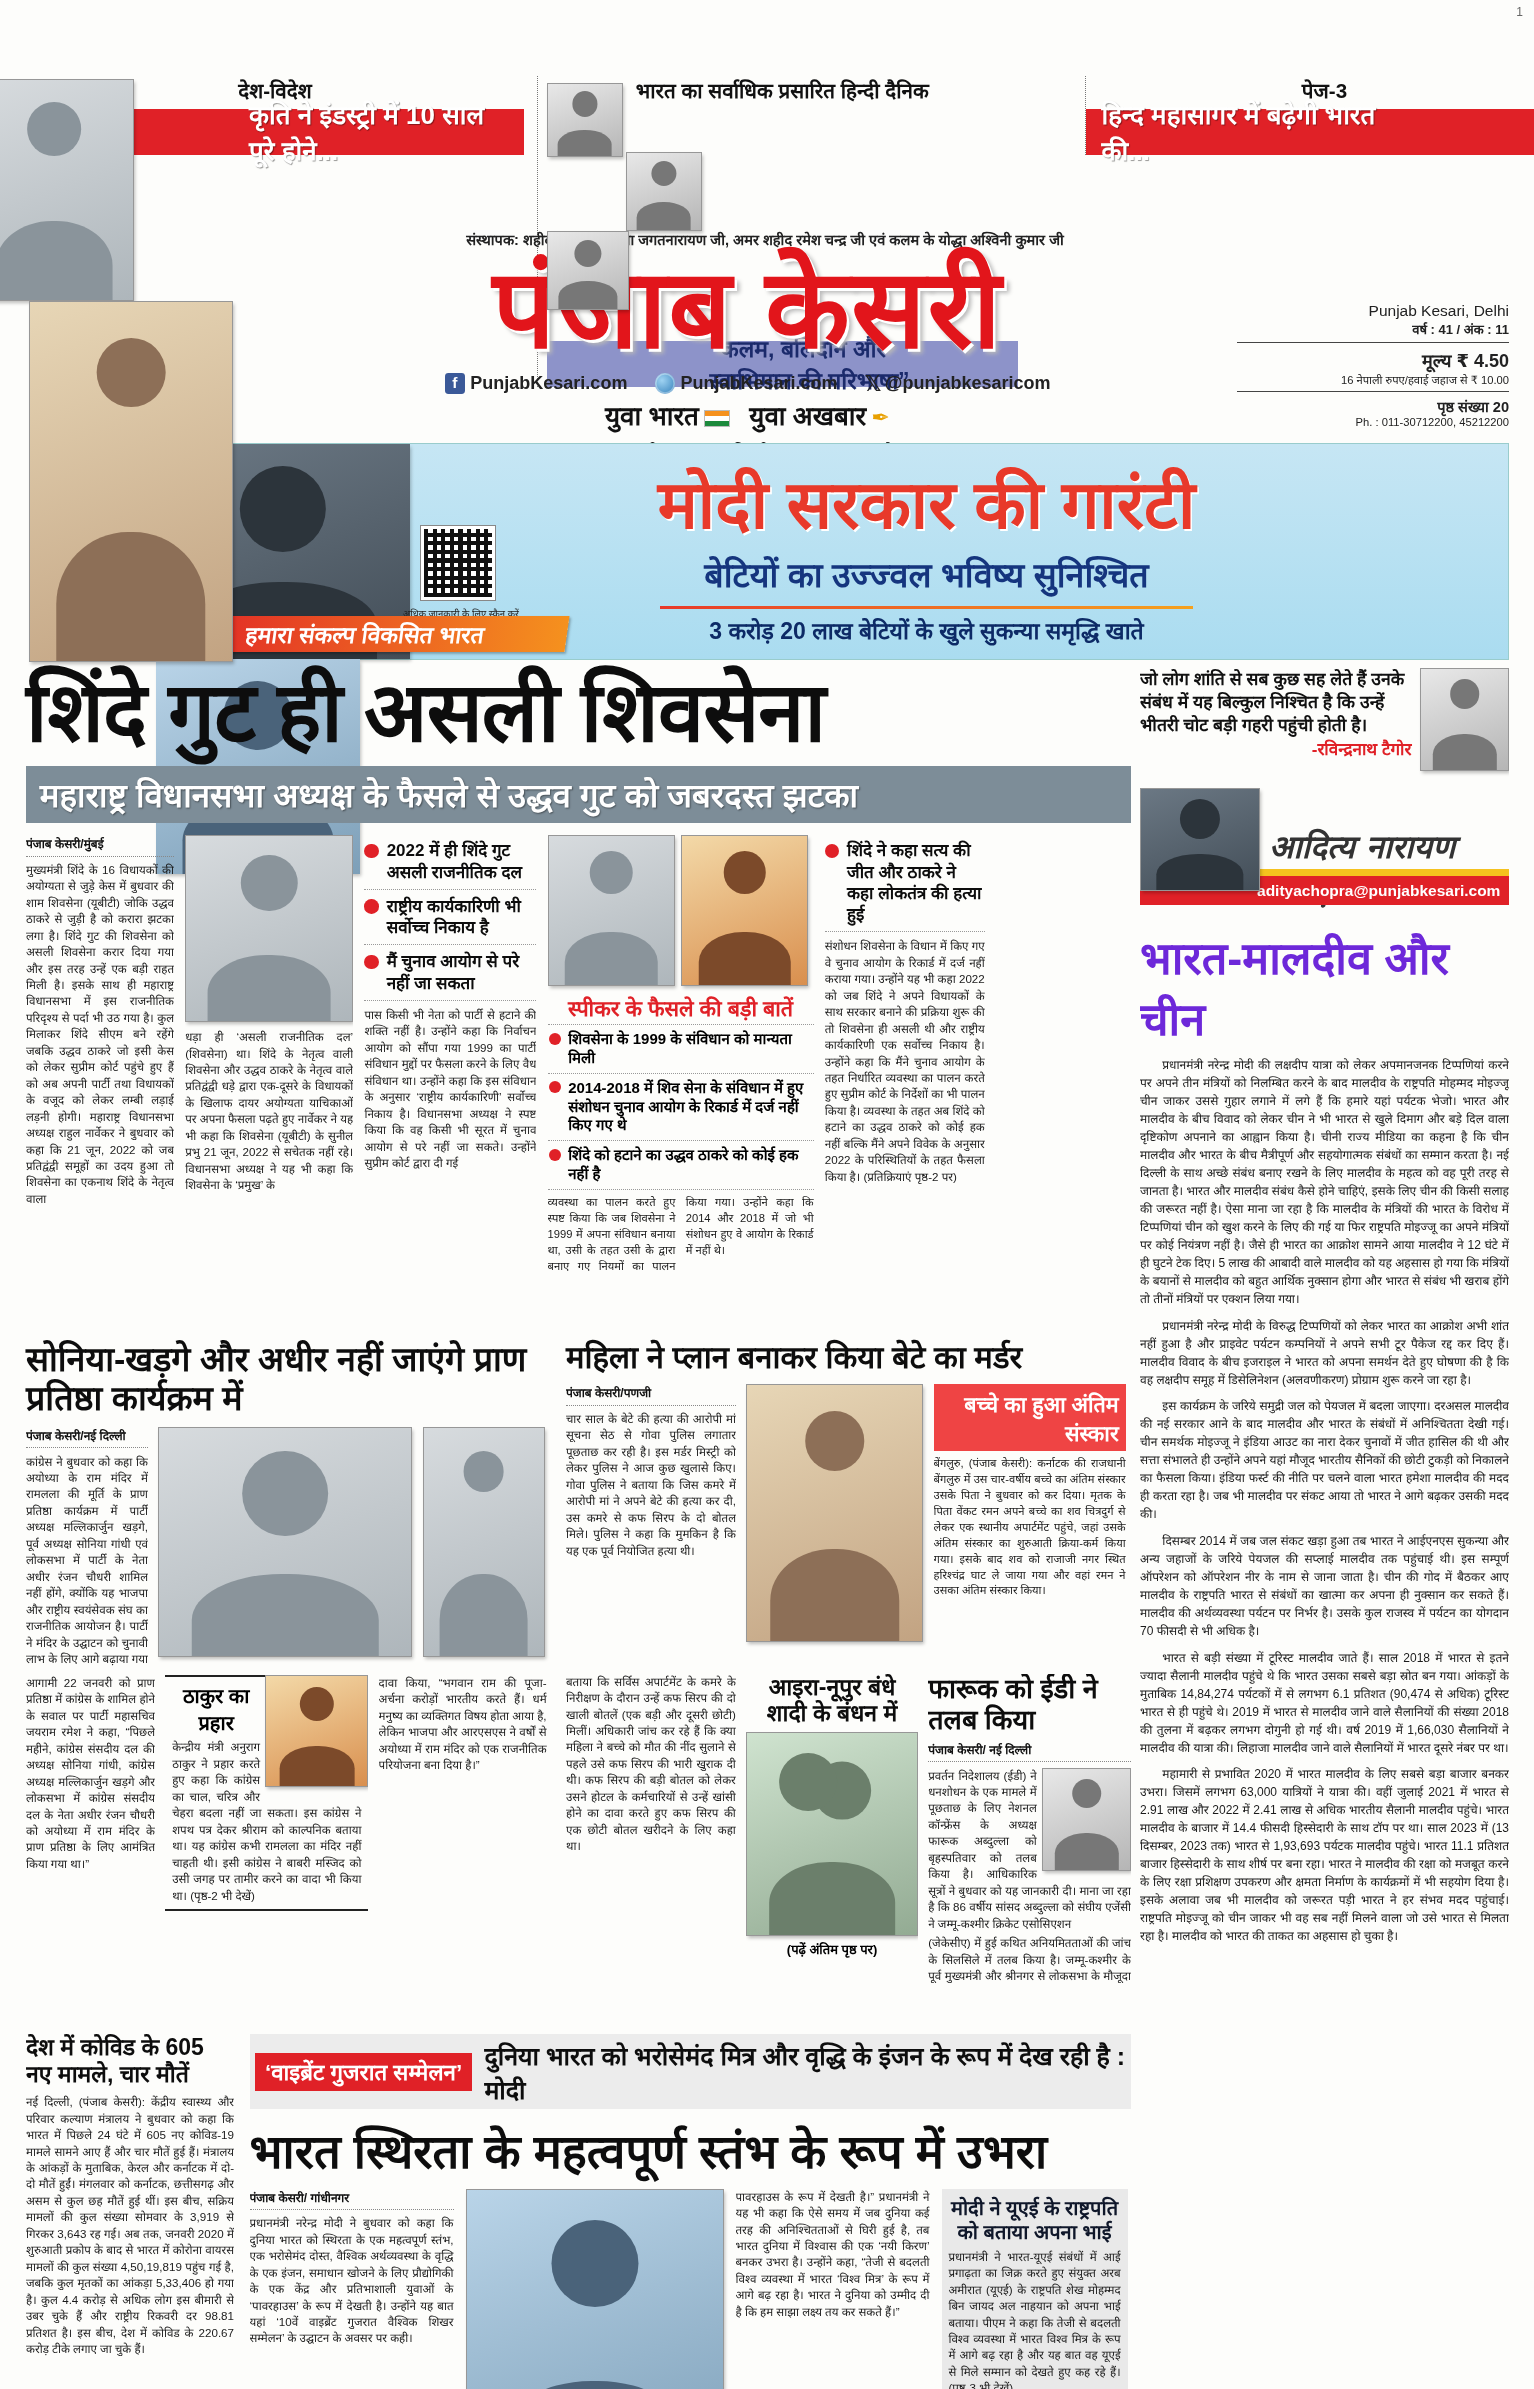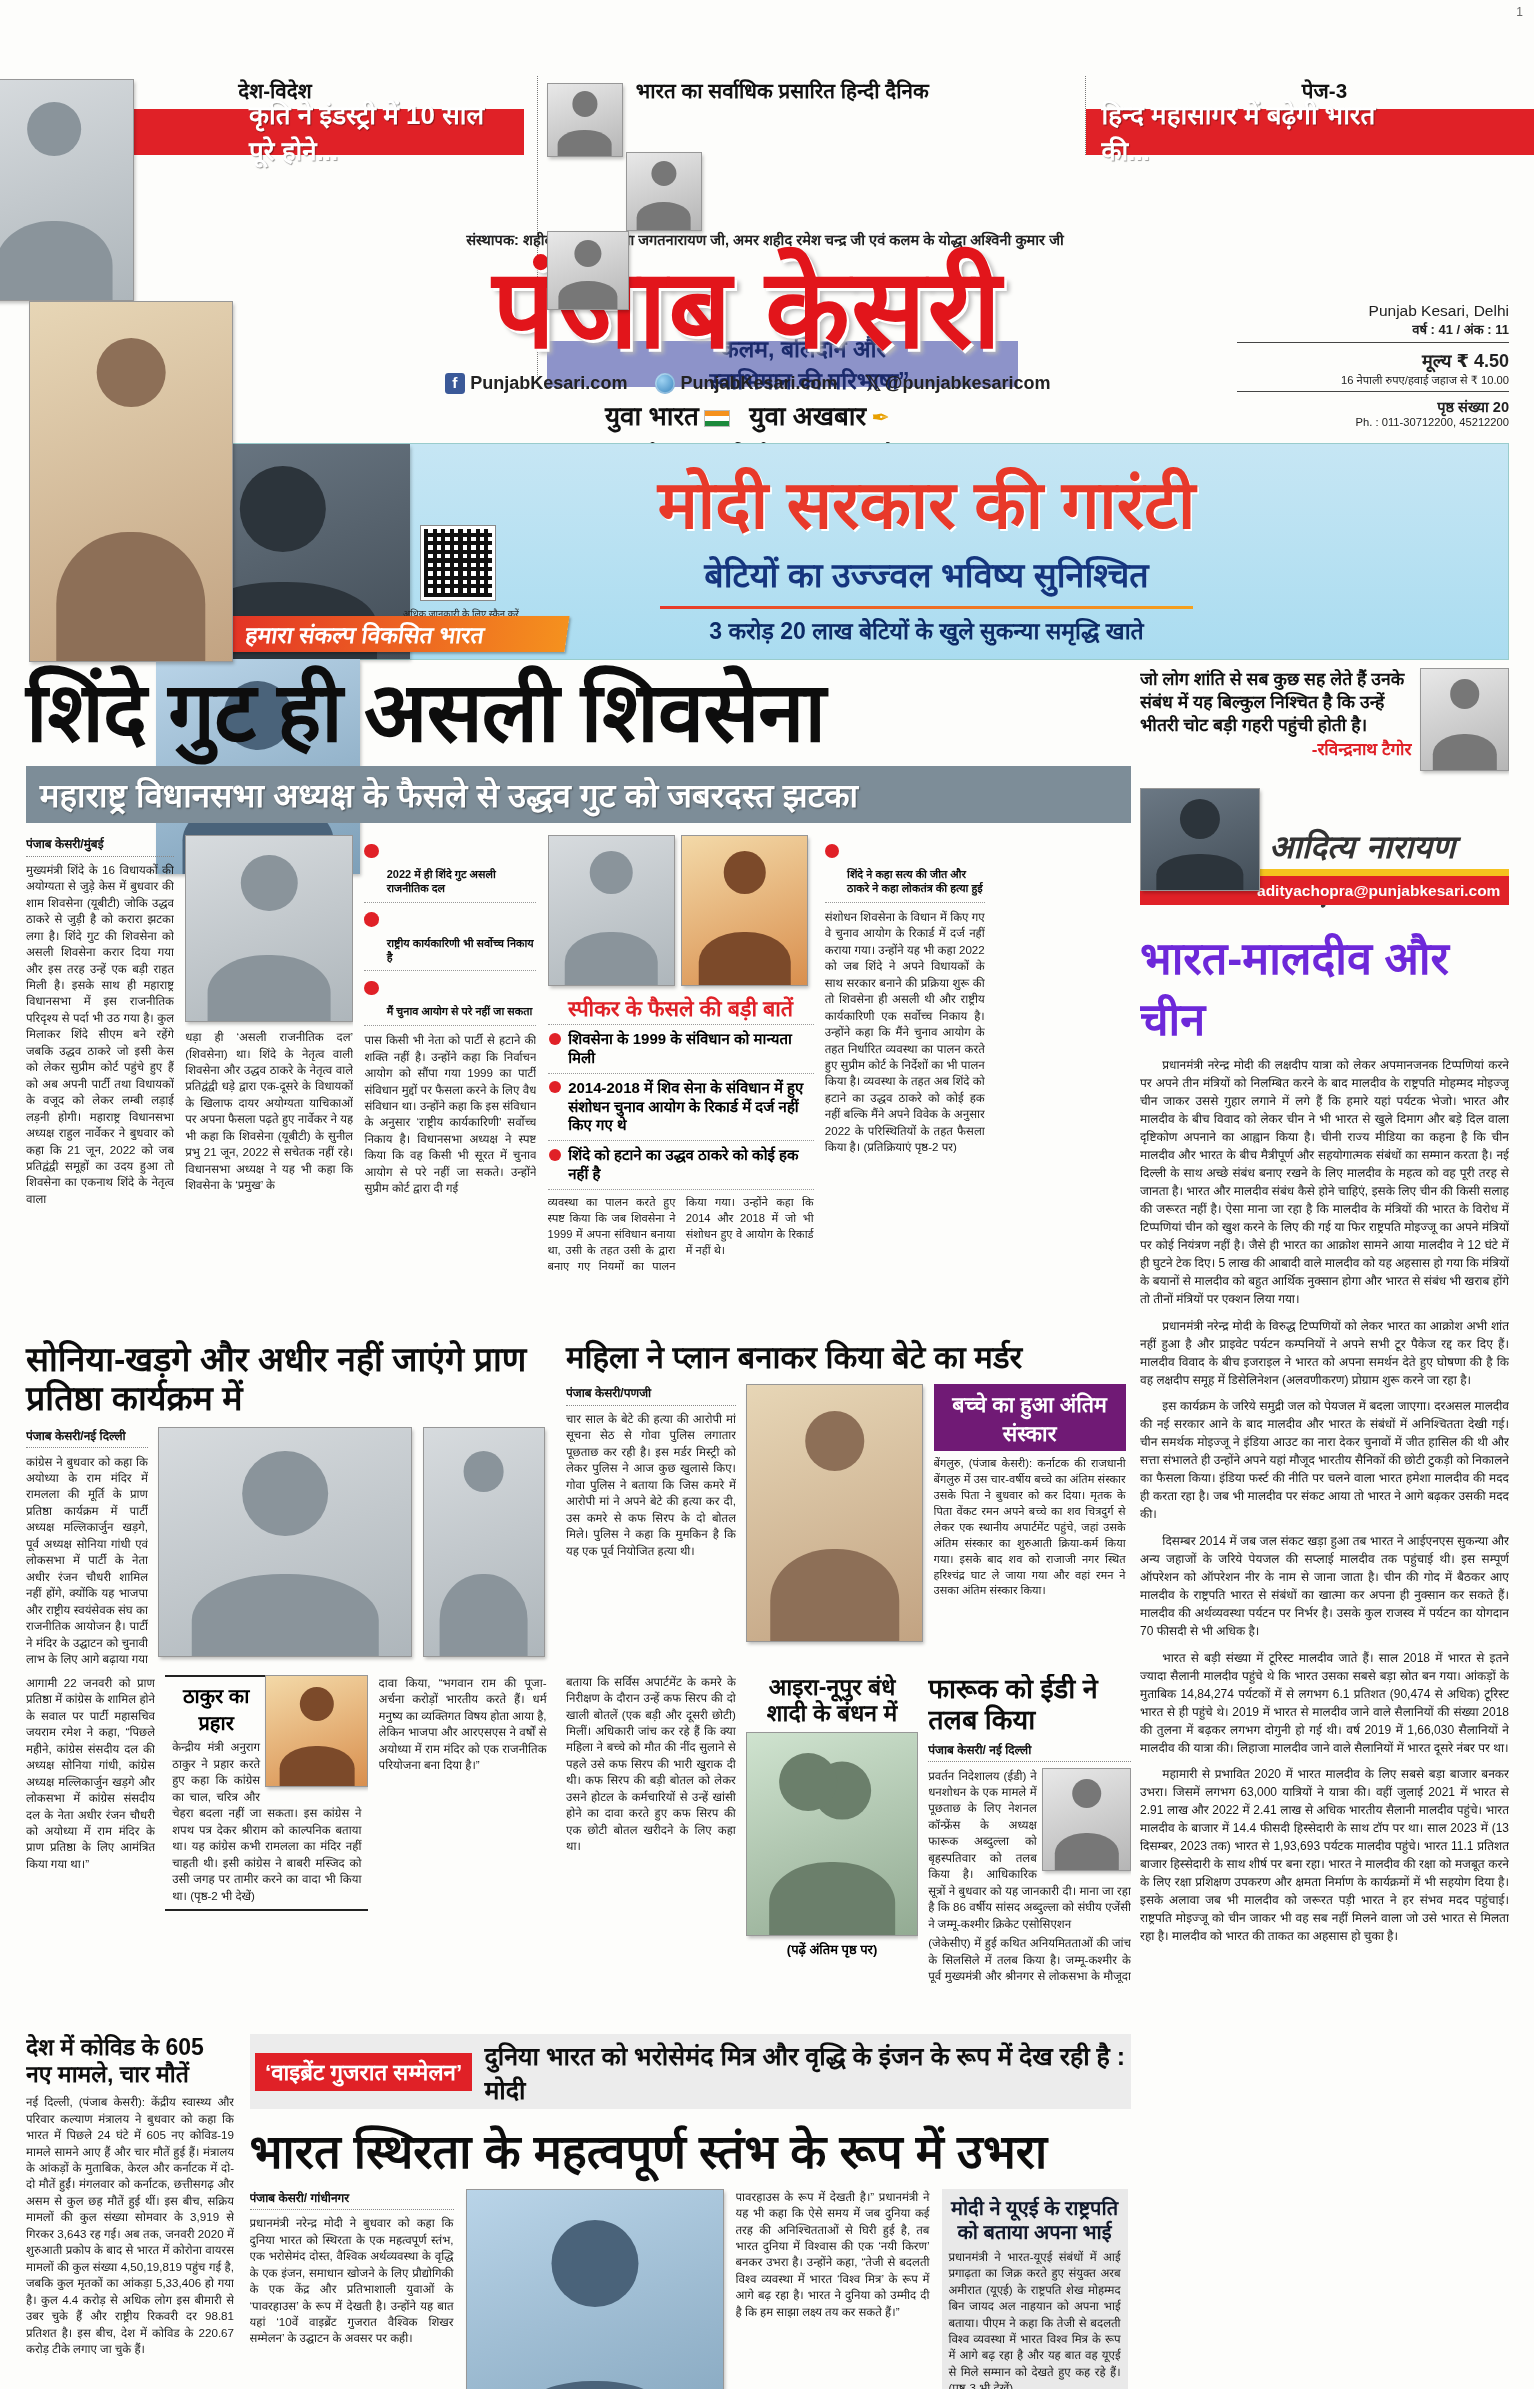--- a/index.html
+++ b/index.html
@@ -53,21 +53,21 @@
   .qrcap { position:absolute; left:232px; top:163px; width:146px; font-size:9.5px; text-align:center; color:#222; }
 
   
   #leadwrap { top:668px; left:26px; width:1105px; }
   #leadhead { font-size:83px; font-weight:bold; color:#0d0d0d; line-height:1.08; letter-spacing:-0.9px; }
   #leadsub { margin-top:8.6px; background:#7d8d98; color:#fff; font-size:33px; font-weight:bold; padding:6px 13.7px; text-shadow:0.9px 0.9px 1.7px rgba(0,0,0,.45); }
   .cols { display:flex; gap:11.2px; margin-top:12px; }
   .col { overflow:hidden; }
   .rb { display:flex; gap:7.7px; margin:5.2px 0; }
   .rb .b { flex:none; width:14.6px; height:14.6px; border-radius:50%; background:#e02127; margin-top:3.4px; }
-  .rb .t { font-size:11px; font-weight:bold; line-height:1.25; color:#0d0d0d;margin-top:28px; }
+  .rb .t { font-size:17px; font-weight:bold; line-height:1.25; color:#0d0d0d; }
   #speakerbox .bx-title { color:#e02127; font-size:21.5px; font-weight:bold; text-align:center; margin:6.9px 0 1.7px; }
   #speakerbox .sb { display:flex; gap:6.9px; padding:5.2px 1.7px; border-top:0.9px dotted #999; }
   #speakerbox .sb .b { flex:none; width:12px; height:12px; border-radius:50%; background:#e02127; margin-top:2.6px; }
   #speakerbox .sb .t { font-size:15px; font-weight:bold; line-height:1.25; }
   .twocol { column-count:2; column-gap:10.3px; }
 
   
   #rail { top:668px; right:26px; width:369px; height:1712px; overflow:hidden; }
   #quotebox { display:flex; gap:8.6px; }
   #quotetext { font-size:17.6px; font-weight:bold; line-height:1.3; color:#111; }
@@ -78,21 +78,21 @@
   #colbar-r { position:absolute; left:0; right:0; top:93px; height:29px; background:#e02127; color:#fff; font-weight:bold; font-size:15.5px; display:flex; align-items:center; justify-content:flex-end; padding-right:8.6px; }
   #railhead { font-size:45px; font-weight:bold; color:#6d28d9; margin:13.7px 0 8.6px; }
   #rail p.bt { font-size:12px; line-height:1.5; margin-bottom:8.6px; text-indent:22.3px; }
 
   
   #middle { margin-top:19px; display:grid; grid-template-columns:521px 565px; gap:19px; }
   .h2 { font-size:34px; font-weight:bold; line-height:1.15; color:#0d0d0d; }
   .h3 { font-size:26px; font-weight:bold; line-height:1.15; color:#0d0d0d; }
   #thakurbox { border-top:2.6px solid #222; border-bottom:2.6px solid #222; padding:5.2px 6.9px; }
   #thakurbox .tb-title { text-align:center; font-size:20px; font-weight:bold; margin-bottom:3.4px; }
-  #funeralbox .fb-title { background:#701a75; color:#fff; font-size:21.5px; font-weight:bold; text-align:center; padding:4.3px 6.9px; }
+  #funeralbox .fb-title { background:#ef4444; color:#fff; font-size:21.5px; font-weight:bold; text-align:right; padding:4.3px 6.9px; }
   #funeralbox .bt { font-size:11.2px; margin-top:5.2px; }
   .capline { text-align:center; font-weight:bold; font-size:13px; margin-top:4.3px; }
 
   
   #bottom { margin-top:15.5px; display:flex; gap:15.5px; }
   #covidcol { flex:none; width:208px; }
   #covidcol .h3 { font-size:23px; margin-bottom:6.9px; }
   #vibrant { display:flex; align-items:center; gap:12px; background:#ececec; padding:3.4px 5.2px; }
   #vibrant .vlabel { background:#e02127; color:#fff; font-size:22.3px; font-weight:bold; padding:3.4px 10.3px; white-space:nowrap; }
   #vibrant .vtext { font-size:25px; font-weight:bold; color:#0d0d0d; }

